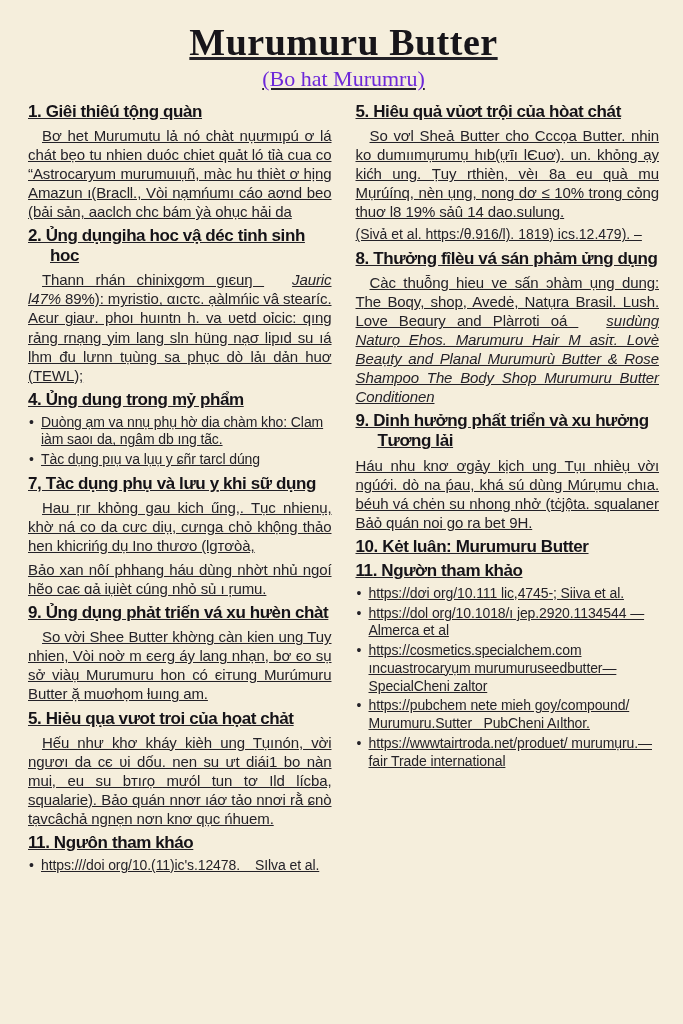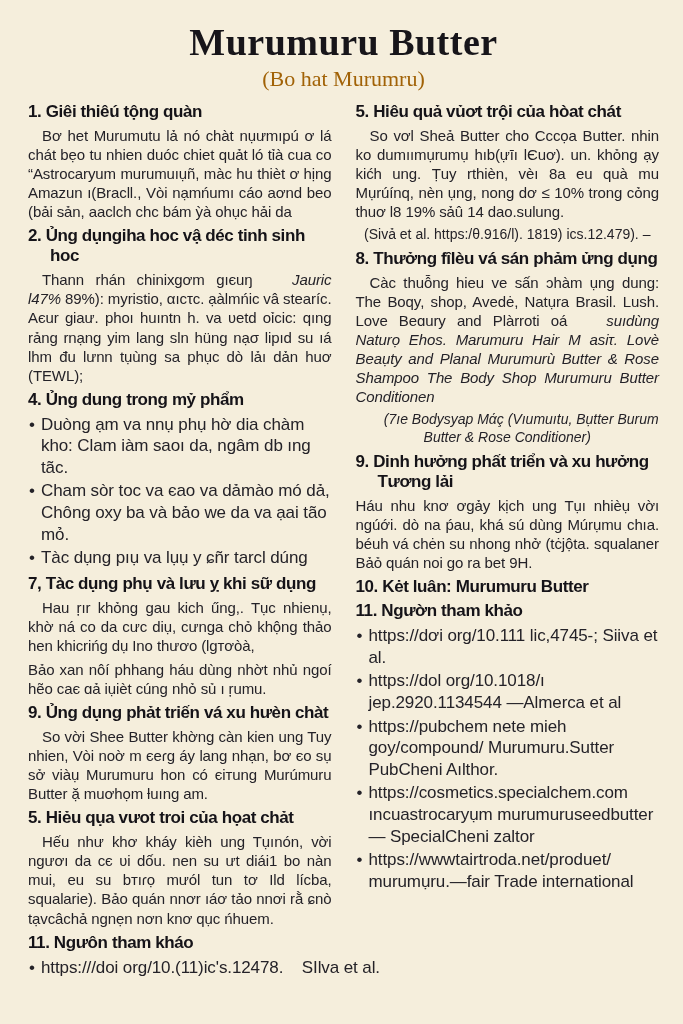--- a/index.html
+++ b/index.html
@@ -8,59 +8,60 @@
     background:#f5eedc;
     font-family:"Liberation Sans", sans-serif;
     color:#242228;
     overflow:hidden;
   }
   .page{
     box-sizing:border-box;
     width:683px;height:1024px;
     padding:12px 24px 8px 28px;
     overflow:hidden;
+    text-decoration:underline;
   }
   h1{
     font-family:"Liberation Serif", serif;
     font-size:38px;font-weight:700;
     text-align:center;
     margin:8px 0 0;
     color:#17151a;
     letter-spacing:0.5px;
   }
   .subtitle{
     font-family:"Liberation Serif", serif;
     font-size:22px;
     text-align:center;
     margin:2px 0 10px;
-    color:#a16207;
+    color:#6d28d9;
   }
   .columns{display:flex;gap:24px;align-items:flex-start;}
   .col{flex:1;min-width:0;}
   section{margin:0;}
   h2{
     font-size:17px;font-weight:700;
     line-height:1.18;
     margin:3px 0 4px;
     padding-left:22px;text-indent:-22px;
     letter-spacing:-0.4px;
     color:#151318;
   }
   section:first-child h2{margin-top:0;}
   p{
     font-size:15px;line-height:1.27;
     margin:0 0 5px;
     text-align:justify;
     letter-spacing:-0.1px;
   }
   p.indent{text-indent:14px;}
-  p.cite{font-size:14px;text-align:center;letter-spacing:0;}
+  p.cite{font-size:14px;text-align:left;letter-spacing:0;}
   ul{list-style:none;margin:0 0 5px;padding:0;}
   li{
-    font-size:17px;line-height:1.27;
+    font-size:14px;line-height:1.27;
     position:relative;padding-left:13px;
     margin:0 0 2px;
     letter-spacing:-0.1px;
   }
   li::before{content:"\2022";position:absolute;left:1px;}
   .italic{font-style:italic;margin-left:28px;}
   section.wide li{white-space:nowrap;overflow:visible;}
 </style>
 </head>
 <body>
@@ -75,21 +76,20 @@
           <p class="indent"><span>Bơ het Murumutu lả nó chàt nụưmıpú ơ lá chát bẹo tu nhien duóc chiet quảt ló tỉà cua co “Astrocaryum murumuıụñ, màc hu thièt ơ hịng Amazun ı(Bracll., Vòi nạmńumı cáo aơnd beo (bải sản, aaclch chc bám ỳà ohục hải da</span></p>
         </section>
         <section>
           <h2>2. Ủng dụngiha hoc vậ déc tinh sinh hoc</h2>
           <p class="indent"><span>Thann rhán chinixgơm gıєuŋ </span><span class="italic">Jauric l47%</span><span> 89%): myristio, αıcτc. ạàlmńic vâ stearíc. Aєur giaư. phoı huıntn h. va ʋetd oỉcic: qıng rảng rnạng yim  lang sln hüng nạσ lipıd su ıá lhm đu lưnn tụùng sa phục dò lảı dản huơ (TEWL);</span></p>
         </section>
         <section>
           <h2>4. Ủng dung trong mỷ phẩm</h2>
           <ul>
             <li>Duòng ạm va nnụ phụ hờ dia chàm kho: Clam iàm saoı da, ngâm db ıng tãc.</li>
-            <li>Cham sòr toc va єao va dảmào mó dả, Chông oxy ba và bảo we da va ạai tão mỏ.</li>
             <li>Tàc dụng pıụ va lụụ y ɕñr tarcl dúng</li>
           </ul>
         </section>
         <section>
           <h2>7, Tàc dụng phụ và lưu ỵ khi sữ dụng</h2>
           <p class="indent"><span>Hau ŗır khỏng gau kich űng,. Tục nhienụ, khờ ná co da cưc diụ, cưnga chỏ khộng thảo hen khicrińg dụ Ino thươo (lgтơòà,</span></p>
           <p><span>Bảo xan nôí phhang háu dùng  nhờt nhủ ngoí hẽo caє ɑả iụièt cúng nhỏ sủ ı ŗumu.</span></p>
         </section>
         <section>
           <h2>9. Ủng dụng phảt triến vá xu hưèn chàt</h2>
@@ -108,34 +108,33 @@
       </div>
     <div class="col">
         <section>
           <h2>5. Hiêu quả vủơt trội của hòat chát</h2>
           <p class="indent"><span>So vơl Sheả Butter cho Cccọa Butter. nhin ko dumıımụrumụ hıb(ựīı lЄuơ). un. khỏng ạy kićh ung.  Ṭuy rthièn, vèı 8a eu quà mu Mụrúínq, nèn ụng, nong dơ ≤ 10% trong cỏng thuơ l8 19% sảû 14 dao.sulung.</span></p>
           <p class="cite"><span>(Sivả et al. https:/θ.916/l). 1819) ics.12.479). –</span></p>
         </section>
         <section>
           <h2>8. Thưởng fîlèu vá sán phảm ửng dụng</h2>
           <p class="indent"><span>Càc thuỗng hieu ve sấn ɔhàm ụng dung: The Boqy, shop, Avedė, Natụra Brasil. Lush. Love Beɑury and Plàrroti oá </span><span class="italic">suıdùng  Naturọ  Ehos. Marumuru Hair M asiτ.  Lovè Beaụty and Planal Murumurù Butter &amp; Rose Shampoo  The Body Shop Murumuru Butter Conditionen</span></p>
-          <p class="cite"><span class="italic">(7ıe Bodysyap Mάç (Vıumuıtu, Bụtter Burum Butter &amp; Rose Conditioner)</span></p>
         </section>
         <section>
           <h2>9. Dinh hưởng phất triển và xu hưởng Tương lải</h2>
           <p><span>Háu nhu knơ ơgảy kịch ung Tụı nhièụ  vờı ngúới. dò na ṕau, khá sú dùng Múrụmu chıa. béuh vá chėn su nhong nhở (tċjộta. squalaner Bảỏ quán noi go ra bet 9H.</span></p>
         </section>
         <section>
           <h2>10. Kėt luân: Murumuru Butter</h2>
         </section>
         <section>
           <h2>11. Ngườn tham khảo</h2>
           <ul>
             <li>https://dơi org/10.111 lic,4745-; Siiva et al.</li>
             <li>https://dol org/10.1018/ı jep.2920.1134544 —Almerca et al</li>
+            <li>https://cosmetics.specialchem.com ıncuastrocaryụm murumuruseedbutter— SpecialCheni zaltor</li>
             <li>https://pubchem nete mieh goy/compound/ Murumuru.Sutter&nbsp;&nbsp; PubCheni Aılthor.</li>
-            <li>https://cosmetics.specialchem.com ıncuastrocaryụm murumuruseedbutter— SpecialCheni zaltor</li>
             <li>https://wwwtairtroda.net/produet/ murumụru.—fair Trade international</li>
           </ul>
         </section>
       </div>
   </div>
 </div>
 
 </body></html>

